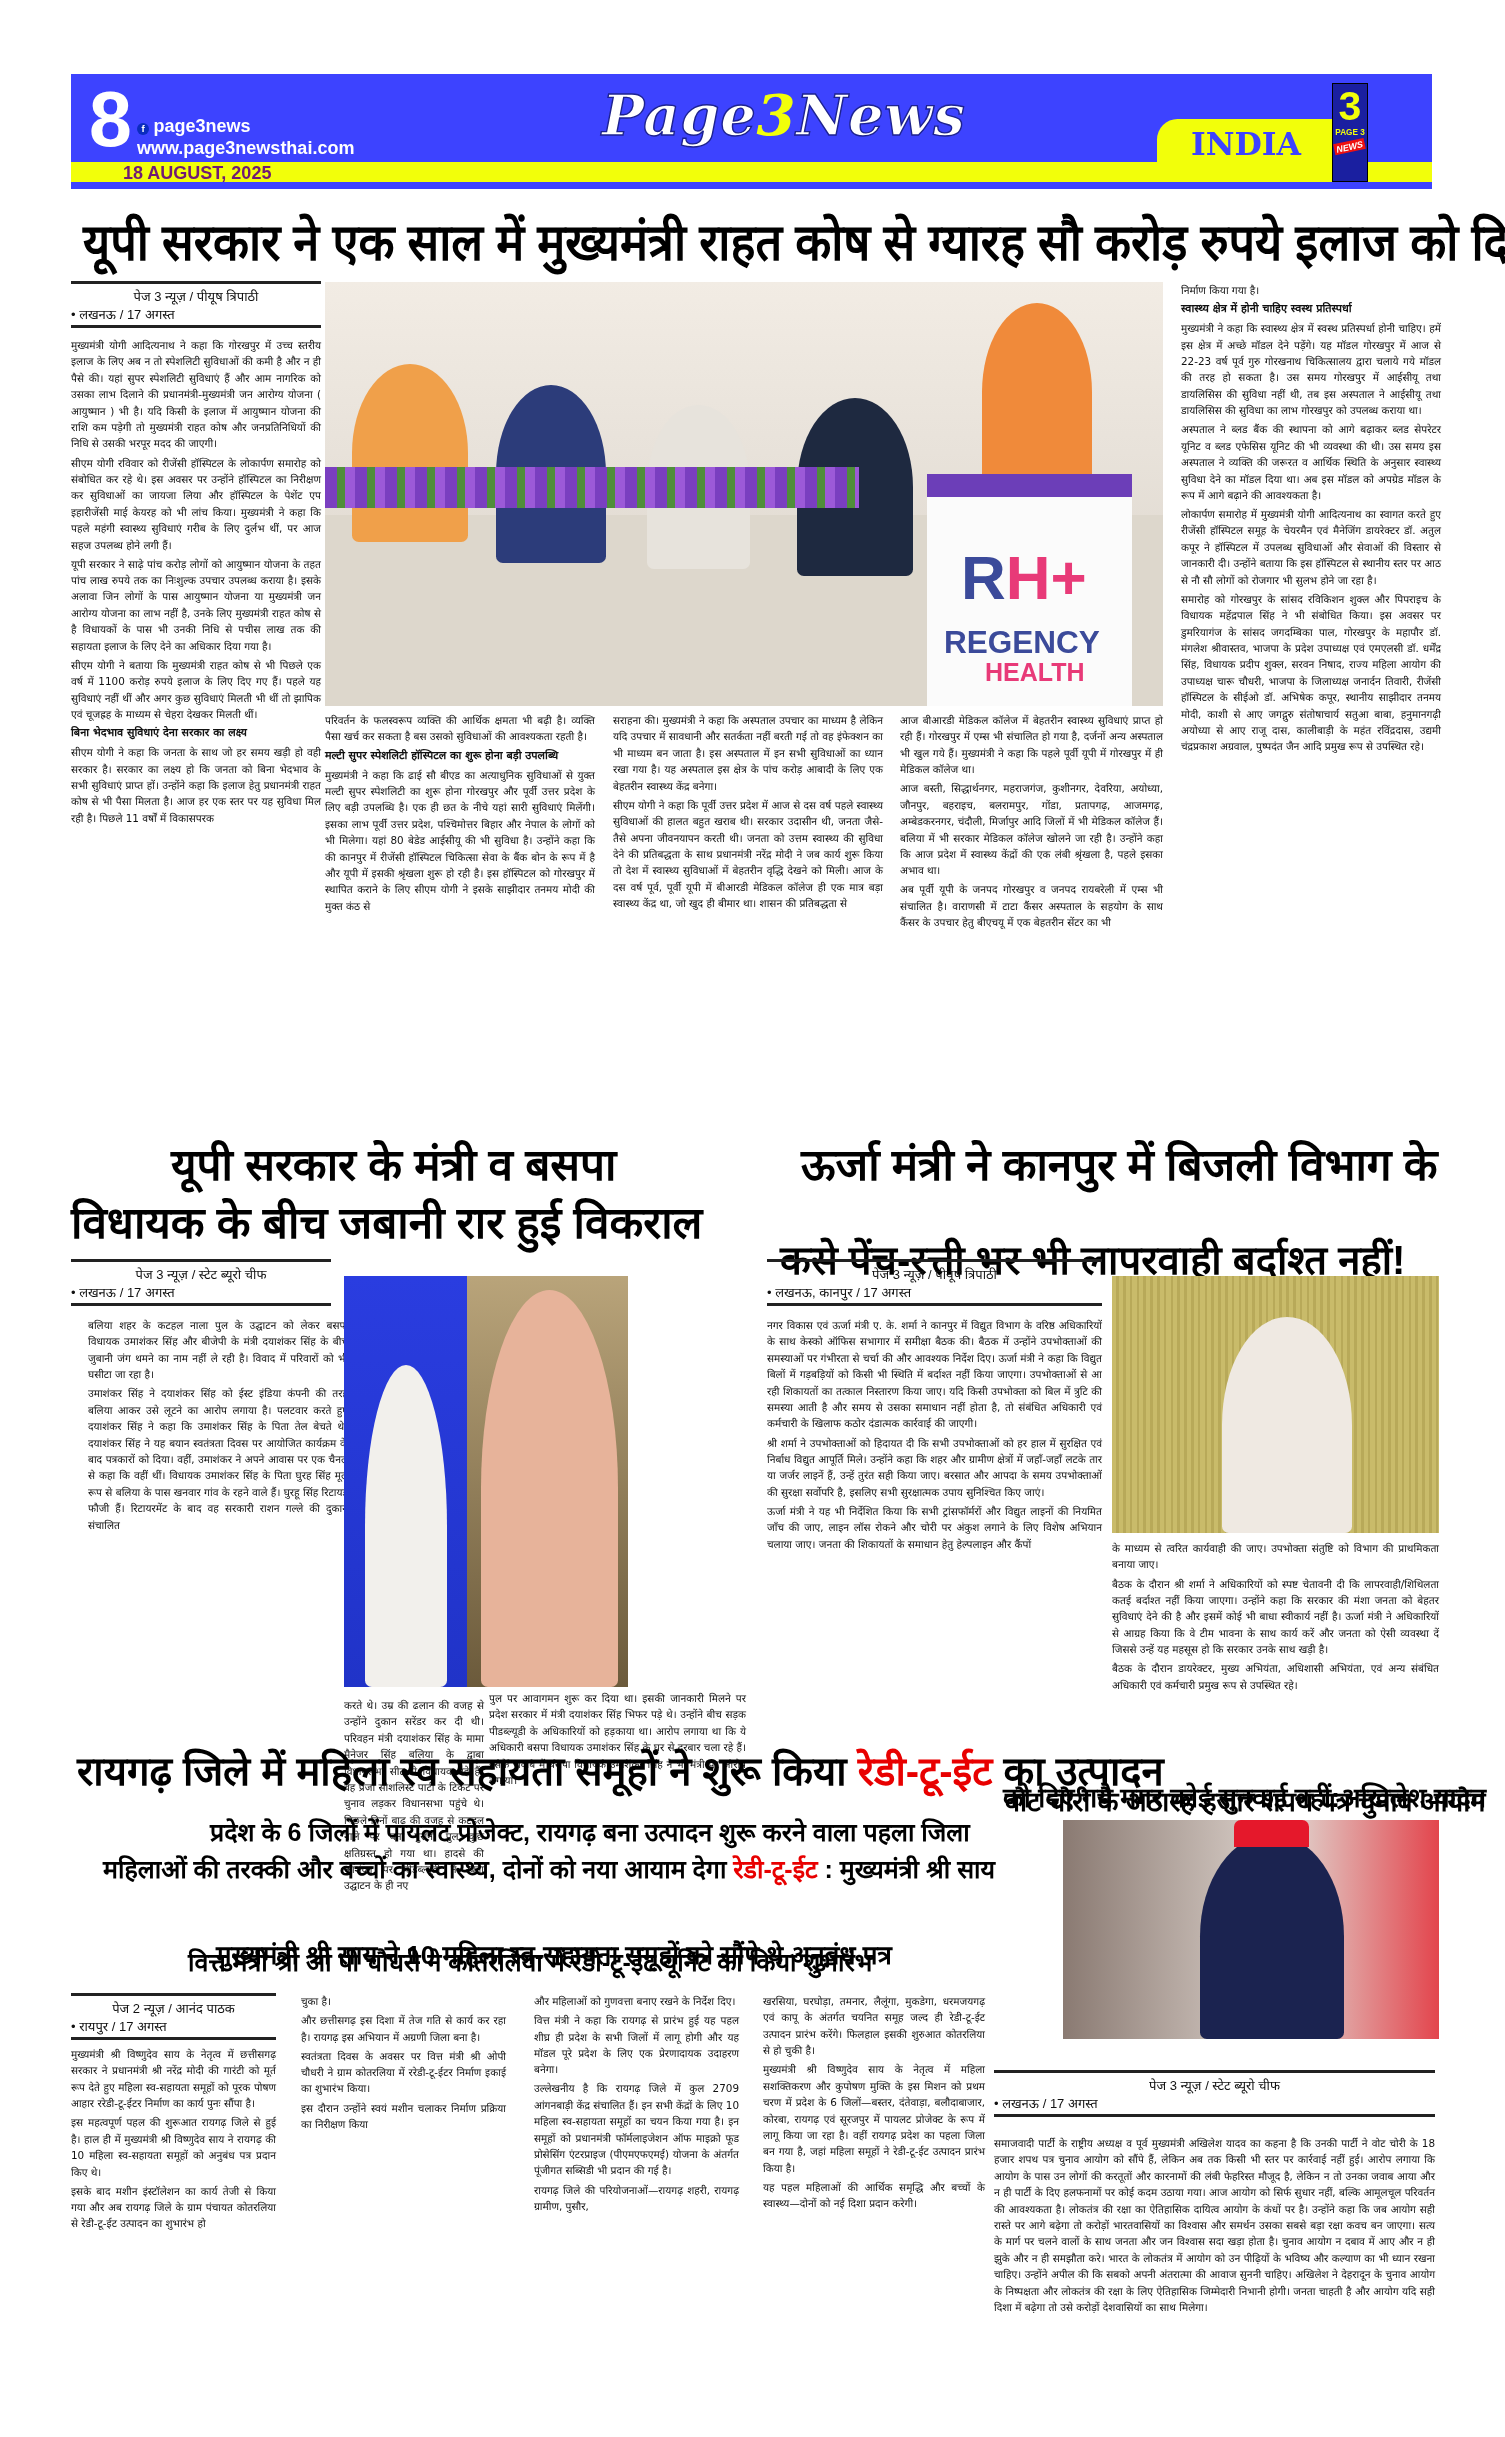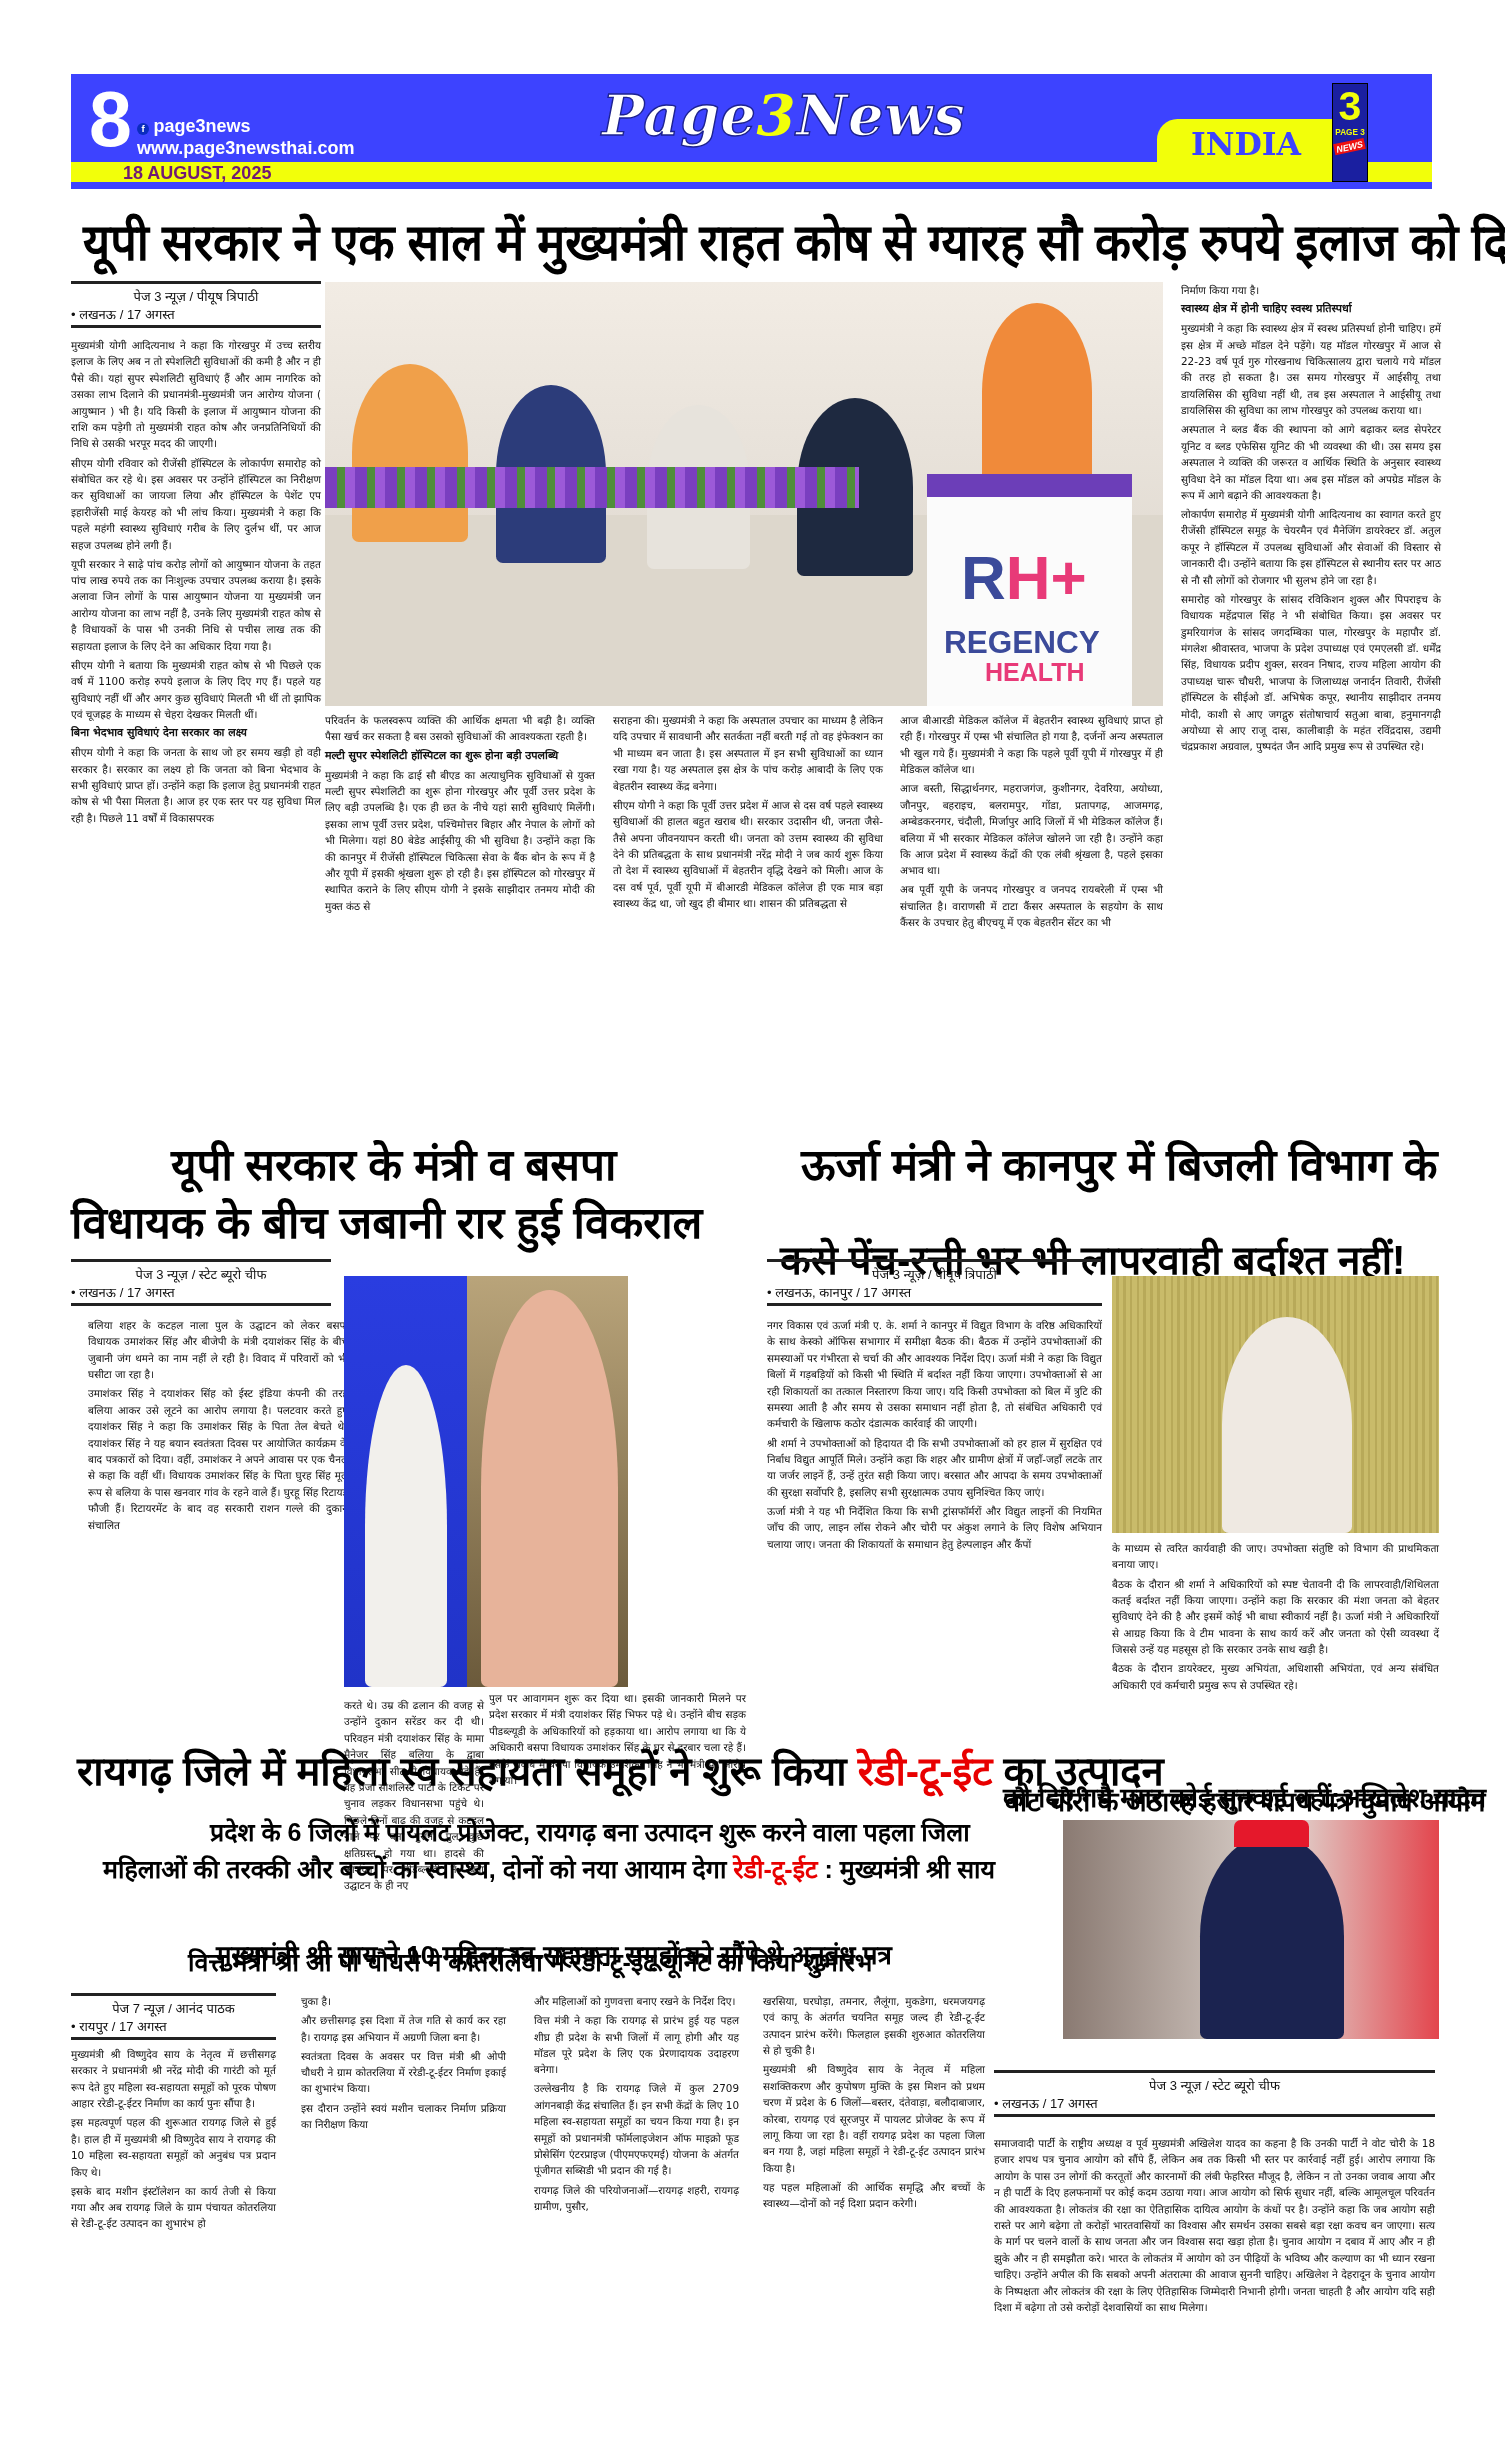--- a/index.html
+++ b/index.html
@@ -173,21 +173,21 @@
 </div>
 
 <div class="abs h1" style="left:77px;top:1742px;font-size:40px;"><span>रायगढ़ जिले में महिला स्व सहायता समूहों ने शुरू किया </span><span class="red">रेडी-टू-ईट</span><span> का उत्पादन</span></div>
 <div class="abs h1" style="left:168px;top:1814px;font-size:25px;margin-left:42px;">प्रदेश के 6 जिलों में पायलट प्रोजेक्ट, रायगढ़ बना उत्पादन शुरू करने वाला पहला जिला</div>
 <div class="abs h1" style="left:103px;top:1851px;font-size:25px;"><span>महिलाओं की तरक्की और बच्चों का स्वास्थ्य, दोनों को नया आयाम देगा </span><span class="red">रेडी-टू-ईट</span><span> : मुख्यमंत्री श्री साय</span></div>
 <div class="abs h1" style="left:216px;top:1936px;font-size:26px;">मुख्यमंत्री श्री साय ने 10 महिला स्व-सहायता समूहों को सौंपे थे अनुबंध पत्र</div>
 <div class="abs h1" style="left:188px;top:1944px;font-size:25px;">वित्त मंत्री श्री ओ पी चौधरी ने कोतरलिया में रेडी-टू-ईट यूनिट का किया शुभारंभ</div>
 
 <div class="abs" style="left:71px;top:1993px;width:205px;">
   <div class="byline">
-    <div class="by1">पेज 7 न्यूज़ /  आनंद पाठक</div>
+    <div class="by1">पेज 2 न्यूज़ /  आनंद पाठक</div>
     <div class="by2">रायपुर  /  17  अगस्त</div>
   </div>
 </div>
 <div class="abs col" style="left:71px;top:2046px;width:205px;">
   <p>मुख्यमंत्री श्री विष्णुदेव साय के नेतृत्व में छत्तीसगढ़ सरकार ने प्रधानमंत्री श्री नरेंद्र मोदी की गारंटी को मूर्त रूप देते हुए महिला स्व-सहायता समूहों को पूरक पोषण आहार ररेडी-टू-ईटर निर्माण का कार्य पुनः सौंपा है।</p>
   <p>इस महत्वपूर्ण पहल की शुरूआत रायगढ़ जिले से हुई है। हाल ही में मुख्यमंत्री श्री विष्णुदेव साय ने रायगढ़ की 10 महिला स्व-सहायता समूहों को अनुबंध पत्र प्रदान किए थे।</p>
   <p>इसके बाद मशीन इंस्टॉलेशन का कार्य तेजी से किया गया और अब रायगढ़ जिले के ग्राम पंचायत कोतरलिया से रेडी-टू-ईट उत्पादन का शुभारंभ हो</p>
 </div>
 <div class="abs col" style="left:301px;top:1993px;width:205px;">
   <p>चुका है।</p>

